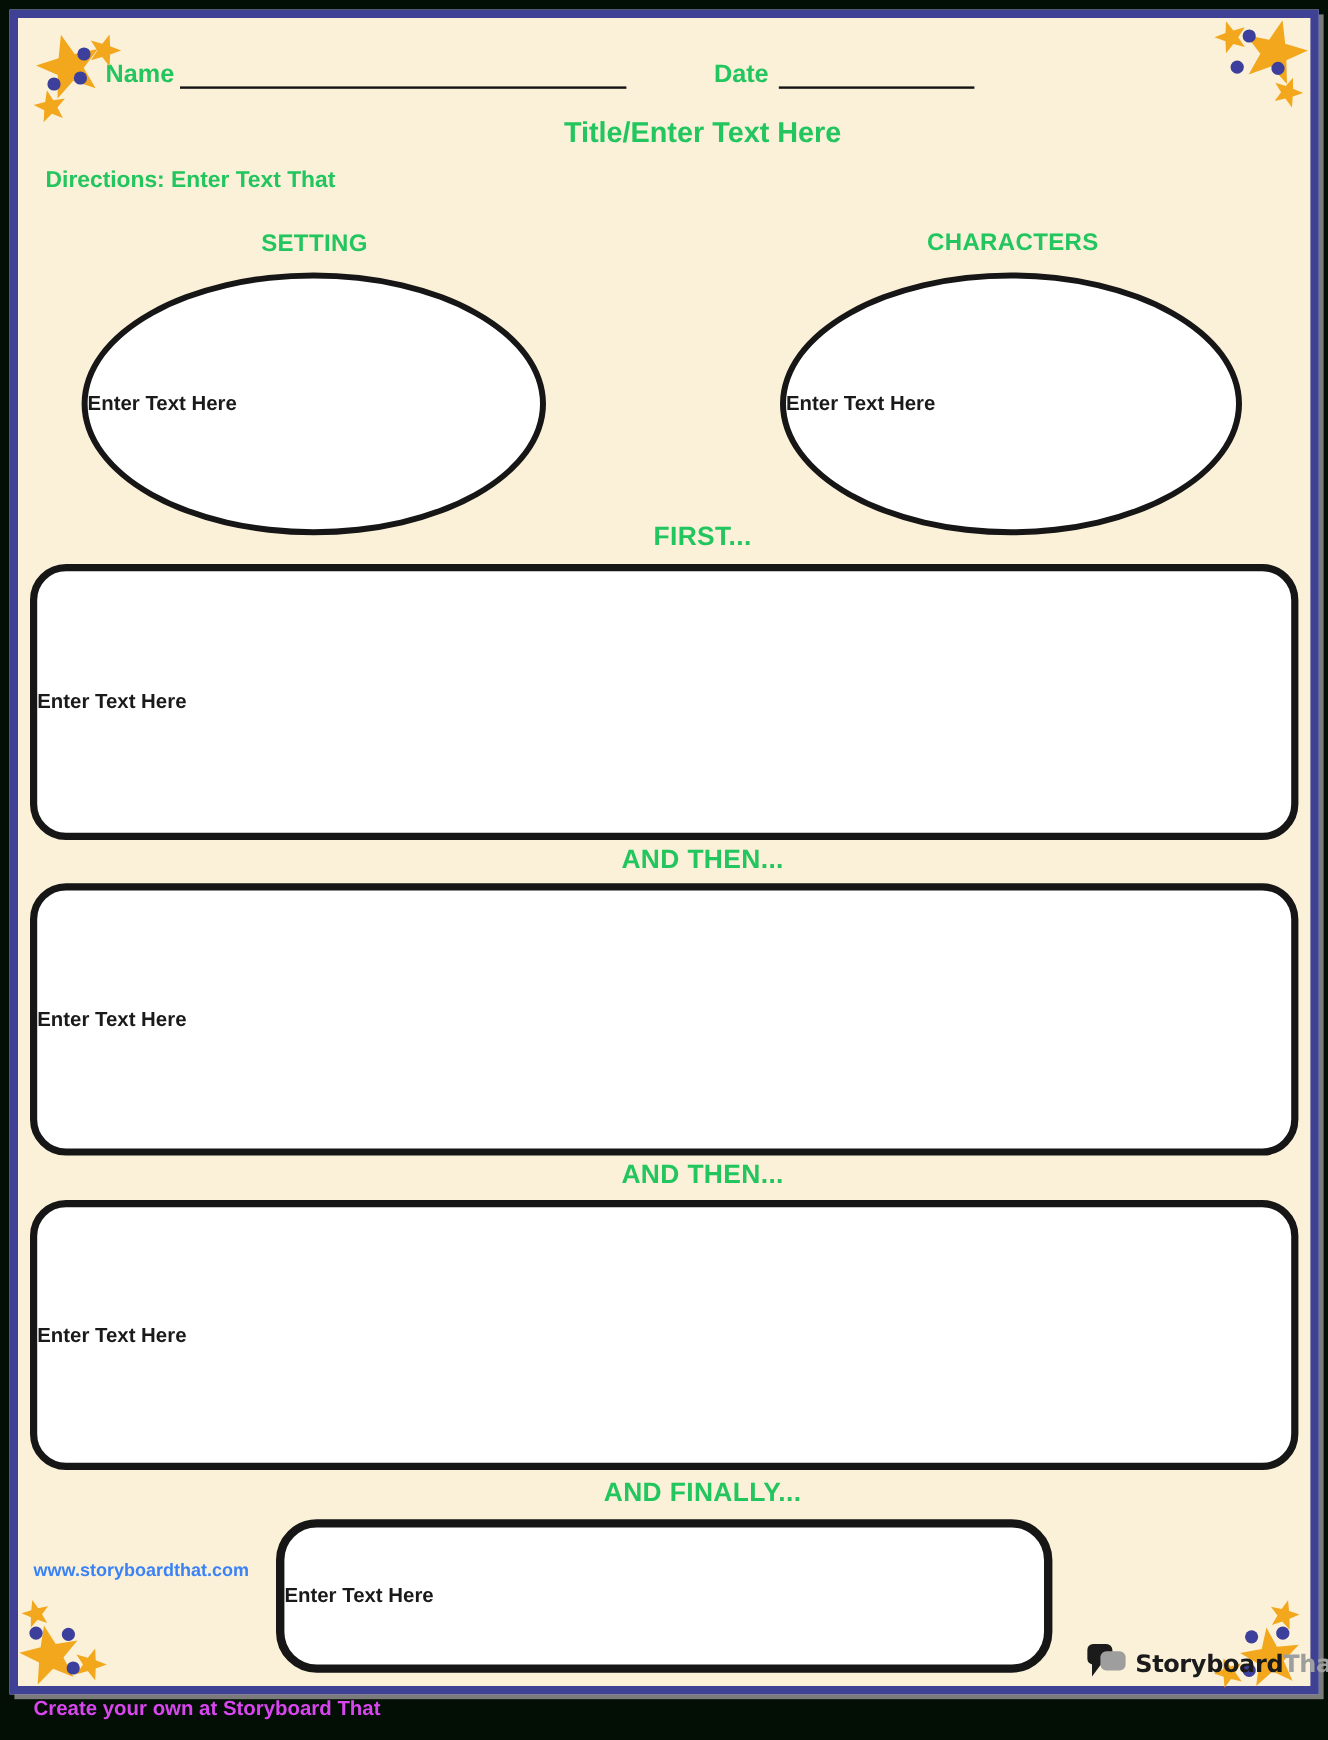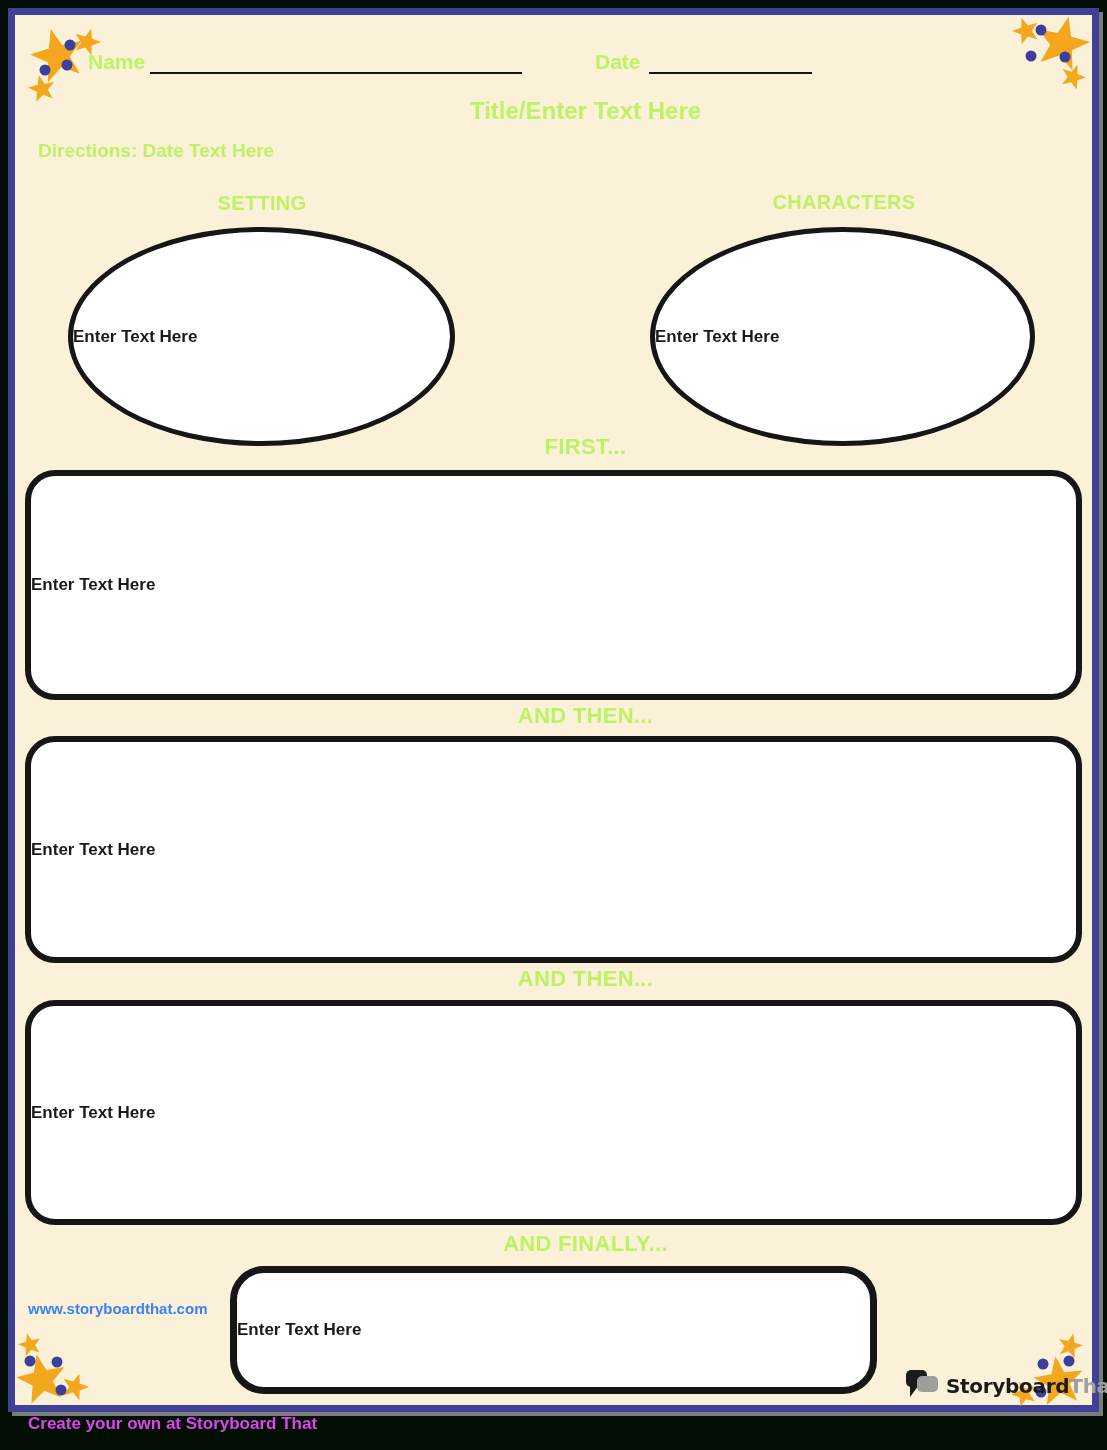--- a/index.html
+++ b/index.html
@@ -8,21 +8,21 @@
     background:#030f05;
     font-family:"Liberation Sans", sans-serif;
   }
   .page{
     position:absolute;left:8px;top:8px;width:1091px;height:1404px;
     box-sizing:border-box;background:#faf1d8;
     border:7px solid #3f4195;
     box-shadow:4px 4px 0 #7b7b7b;
     z-index:0;
   }
-  .lbl{position:absolute;font-weight:700;color:#bef264;white-space:nowrap;z-index:2;}
+  .lbl{position:absolute;font-weight:700;color:#22c55e;white-space:nowrap;z-index:2;}
   .center-lbl{left:0;width:1107px;text-align:center;padding-left:32px;}
   .nd{font-size:21px;}
   .title{top:97px;font-size:24px;}
   .directions{left:38px;top:140px;font-size:19px;}
   .underline{position:absolute;border-bottom:2.5px solid #141414;height:0;z-index:2;}
   .oval-head{font-size:20px;letter-spacing:.3px;}
   .sec-head{font-size:22px;letter-spacing:.3px;}
   .oval{
     position:absolute;box-sizing:border-box;background:#ffffff;
     border:5px solid #161616;border-radius:50%;
@@ -94,21 +94,21 @@
     <circle class="dot" cx="57" cy="36" r="5.5"></circle>
     <circle class="dot" cx="29" cy="67" r="5.5"></circle>
   </svg>
 
   <div class="lbl nd" style="left:88px;top:50px">Name</div>
   <div class="underline" style="left:150px;top:72px;width:372px"></div>
   <div class="lbl nd" style="left:595px;top:50px">Date</div>
   <div class="underline" style="left:649px;top:72px;width:163px"></div>
 
   <div class="lbl center-lbl title">Title/Enter Text Here</div>
-  <div class="lbl directions">Directions: Date Text Here</div>
+  <div class="lbl directions">Directions: Enter Text That</div>
 
   <div class="lbl oval-head" style="left:650px;top:191px;width:388px;text-align:center">CHARACTERS</div>
   <div class="lbl oval-head" style="left:68px;top:192px;width:388px;text-align:center">SETTING</div>
 
   <div class="oval" style="left:68px;top:227px;width:387px;height:219px">
     <span class="placeholder">Enter Text Here</span>
   </div>
   <div class="oval" style="left:650px;top:227px;width:385px;height:219px">
     <span class="placeholder">Enter Text Here</span>
   </div>

